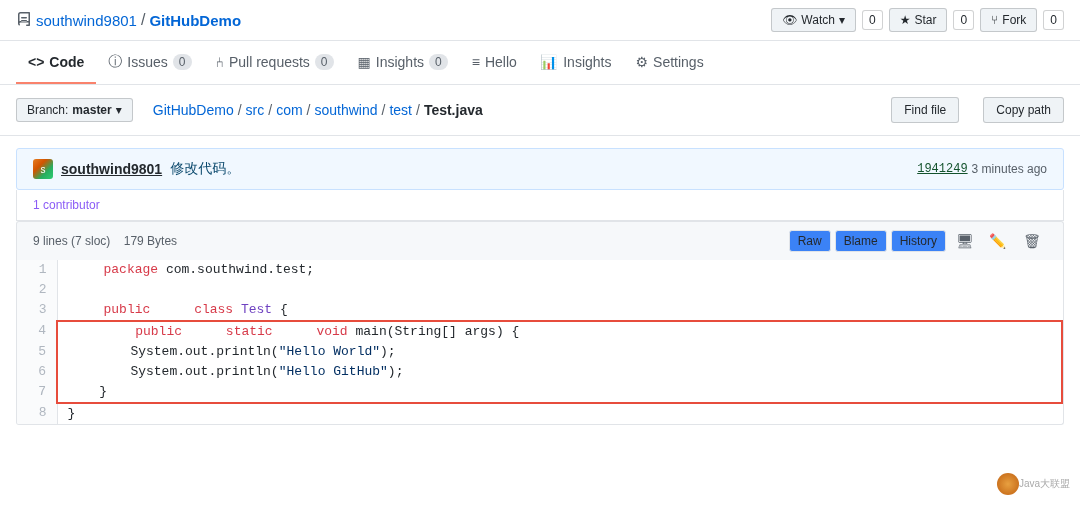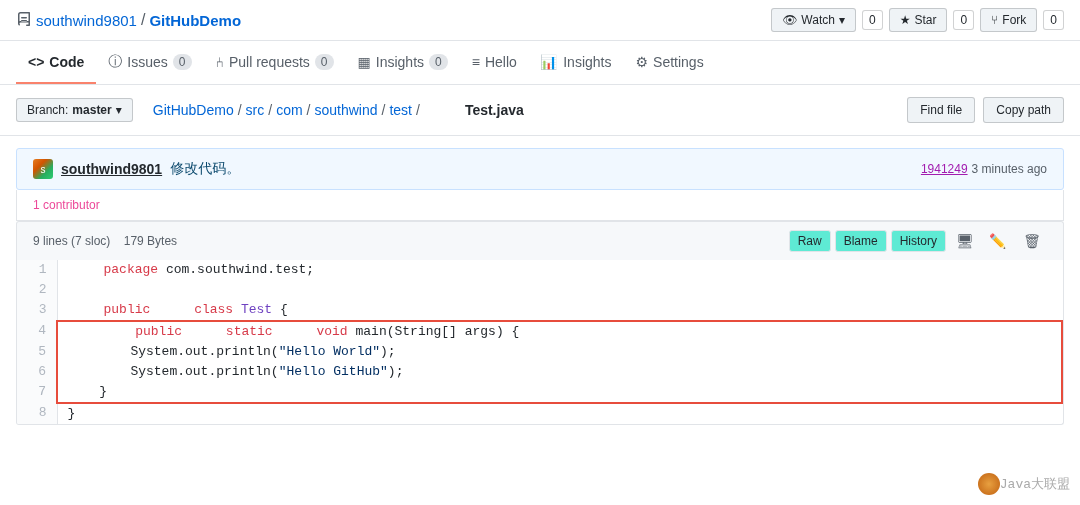--- a/index.html
+++ b/index.html
@@ -19,55 +19,55 @@
     .nav-tabs { display: flex; align-items: center; padding: 0 16px; border-bottom: 1px solid #e1e4e8; }
     .nav-tab { display: flex; align-items: center; gap: 5px; padding: 12px 12px; font-size: 14px; color: #586069; cursor: pointer; border-bottom: 2px solid transparent; margin-bottom: -1px; text-decoration: none; }
     .nav-tab.active { color: #24292e; font-weight: 600; border-bottom: 2px solid #f9826c; }
     .nav-badge { background: #e1e4e8; border-radius: 10px; padding: 1px 6px; font-size: 12px; color: #586069; }
 
     
     .breadcrumb-bar { display: flex; align-items: center; justify-content: space-between; padding: 12px 16px; border-bottom: 1px solid #e1e4e8; }
     .breadcrumb { display: flex; align-items: center; gap: 4px; font-size: 14px; }
     .breadcrumb a { color: #0366d6; text-decoration: none; }
     .breadcrumb-sep { color: #586069; }
-    .breadcrumb-current { font-weight: 600; color: #24292e; margin-left: 41px; }
+    .breadcrumb-current { font-weight: 600; color: #24292e; }
     .branch-select { display: inline-flex; align-items: center; gap: 4px; padding: 4px 10px; font-size: 12px; background: #eff3f6; border: 1px solid rgba(27,31,35,0.2); border-radius: 3px; cursor: pointer; color: #24292e; margin-right: 12px; }
-    .breadcrumb-actions { display: flex; gap: 8px; }
+    .breadcrumb-actions { display: flex; gap: 24px; }
     .btn { padding: 5px 12px; font-size: 12px; border: 1px solid rgba(27,31,35,0.2); border-radius: 3px; cursor: pointer; background: #eff3f6; color: #24292e; }
 
     
     .commit-info { display: flex; align-items: center; justify-content: space-between; padding: 10px 16px; background: #f1f8ff; border: 1px solid #c8e1ff; border-radius: 3px; margin: 12px 16px 0; }
     .commit-left { display: flex; align-items: center; gap: 8px; }
     .commit-avatar { width: 20px; height: 20px; border-radius: 3px; background: linear-gradient(135deg, #e67e22, #d35400, #27ae60, #2ecc71); display: flex; align-items: center; justify-content: center; font-size: 10px; color: #fff; }
     .commit-author { font-weight: 600; color: #24292e; }
     .commit-message { color: #0c4a6e; }
     .commit-right { color: #586069; font-size: 12px; display: flex; align-items: center; gap: 4px; }
-    .commit-sha { color: #a21caf; font-family: Liberation Sans, sans-serif; }
-
-    
-    .contributor-bar { padding: 8px 16px; font-size: 12px; color: #ec4899; border: 1px solid #e1e4e8; border-top: none; margin: 0 16px; }
+    .commit-sha { color: #14532d; font-family: Liberation Mono, monospace; }
+
+    
+    .contributor-bar { padding: 8px 16px; font-size: 12px; color: #8b5cf6; border: 1px solid #e1e4e8; border-top: none; margin: 0 16px; }
 
     
     .file-info-bar { display: flex; align-items: center; justify-content: space-between; padding: 8px 16px; margin: 0 16px 0; border: 1px solid #e1e4e8; border-bottom: none; border-radius: 3px 3px 0 0; background: #f6f8fa; }
     .file-meta { font-size: 12px; color: #586069; }
     .file-actions { display: flex; align-items: center; gap: 4px; }
-    .file-action-btn { padding: 3px 8px; font-size: 12px; border: 1px solid #e1e4e8; border-radius: 3px; cursor: pointer; background: #5eead4; color: #24292e; }
+    .file-action-btn { padding: 3px 8px; font-size: 12px; border: 1px solid #e1e4e8; border-radius: 3px; cursor: pointer; background: #3b82f6; color: #24292e; }
     .file-action-icon { padding: 3px 6px; font-size: 14px; border: none; background: none; cursor: pointer; color: #586069; }
 
     
     .code-container { margin: 0 16px 12px; border: 1px solid #e1e4e8; border-top: none; border-radius: 0 0 3px 3px; overflow: auto; }
     table.code-table { width: 100%; border-collapse: collapse; font-family: SFMono-Regular, Consolas, "Liberation Mono", Menlo, monospace; font-size: 13px; }
     table.code-table tr { line-height: 20px; }
     table.code-table td.line-num { width: 40px; padding: 0 10px 0 10px; text-align: right; color: #b0b7c0; user-select: none; vertical-align: top; border-right: 1px solid #e1e4e8; background: #fafbfc; }
     table.code-table td.line-code { padding: 0 10px; white-space: pre; color: #24292e; }
     .kw { color: #d73a49; margin-left: 36px; }
     .cls { color: #6f42c1; }
 
     
-    .watermark { position: fixed; bottom: 10px; right: 10px; font-size: 13px; color: #aaa; display: flex; align-items: center; gap: 0; font-family: Liberation Mono, monospace; }
+    .watermark { position: fixed; bottom: 10px; right: 10px; font-size: 10px; color: #aaa; display: flex; align-items: center; gap: 0; }
     .watermark-circle { width: 22px; height: 22px; background: radial-gradient(circle, #e8a040, #c06010); border-radius: 50%; display: inline-block; vertical-align: middle; }
   </style>
 </head>
 <body>
 
 <div class="page-header">
   <div class="repo-title">
     <svg width="16" height="16" viewBox="0 0 16 16" fill="#586069">
       <path fill-rule="evenodd" d="M2 2.5A2.5 2.5 0 014.5 0h8.75a.75.75 0 01.75.75v12.5a.75.75 0 01-.75.75h-2.5a.75.75 0 110-1.5h1.75v-2h-8a1 1 0 00-.714 1.7.75.75 0 01-1.072 1.05A2.495 2.495 0 012 11.5v-9zm10.5-1V9h-8c-.356 0-.694.074-1 .208V2.5a1 1 0 011-1h8zM5 5.75a.75.75 0 01.75-.75h4.5a.75.75 0 010 1.5h-4.5A.75.75 0 015 5.75zm0 3a.75.75 0 01.75-.75h4.5a.75.75 0 010 1.5h-4.5A.75.75 0 015 8.75z"></path>
     </svg>

